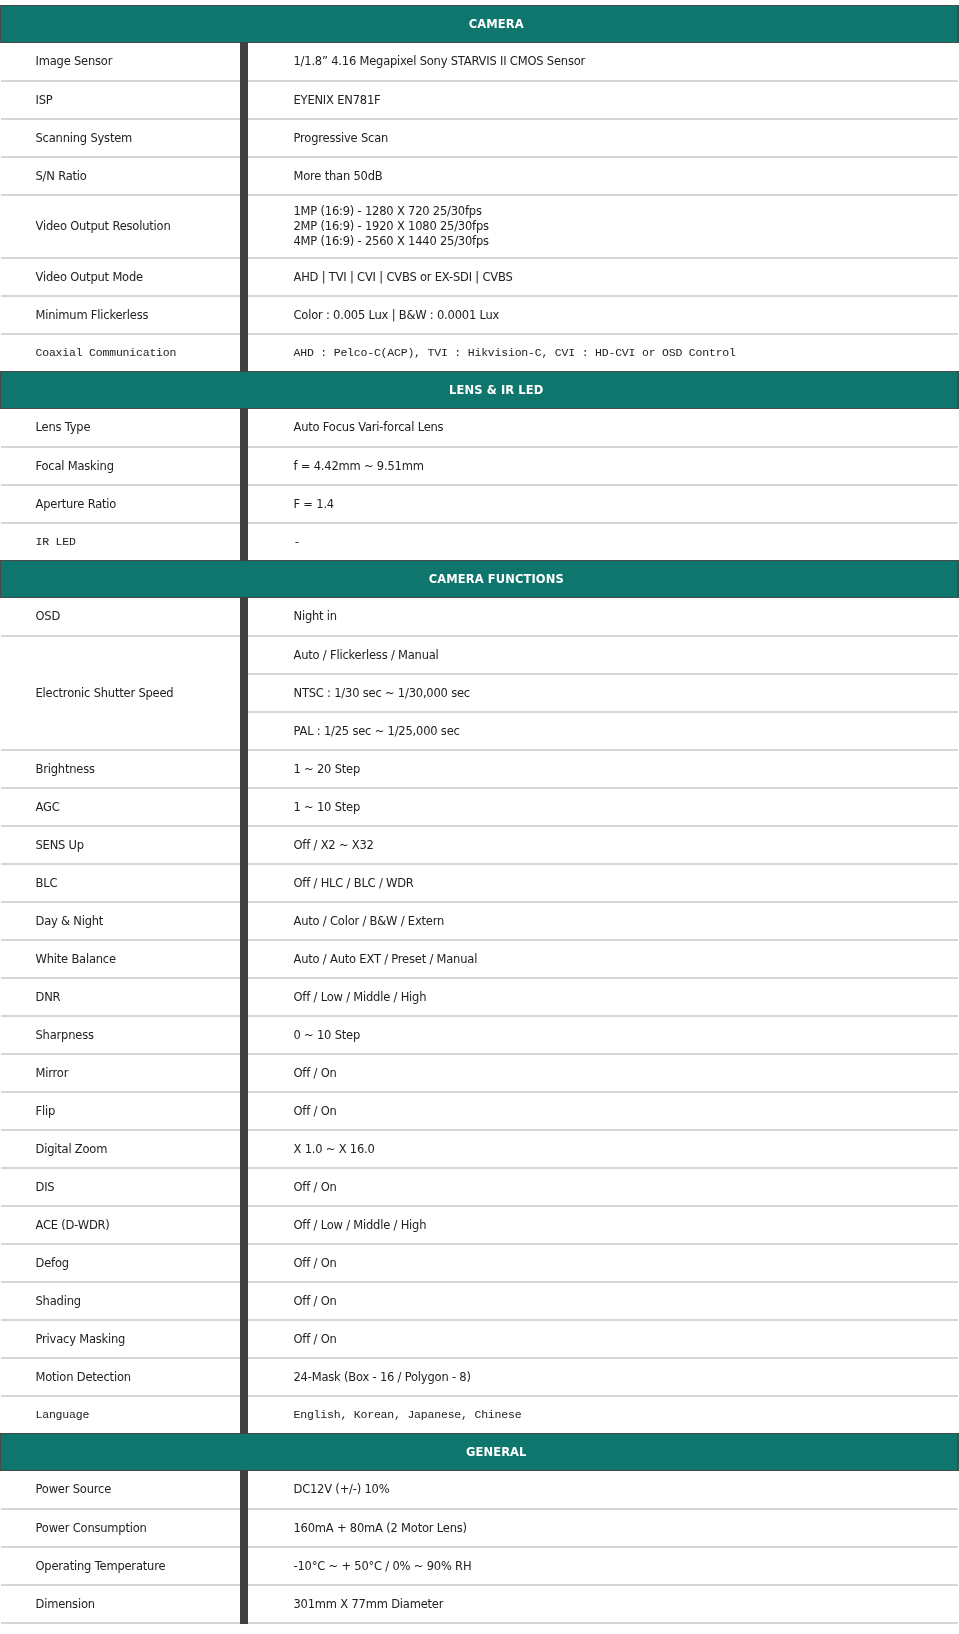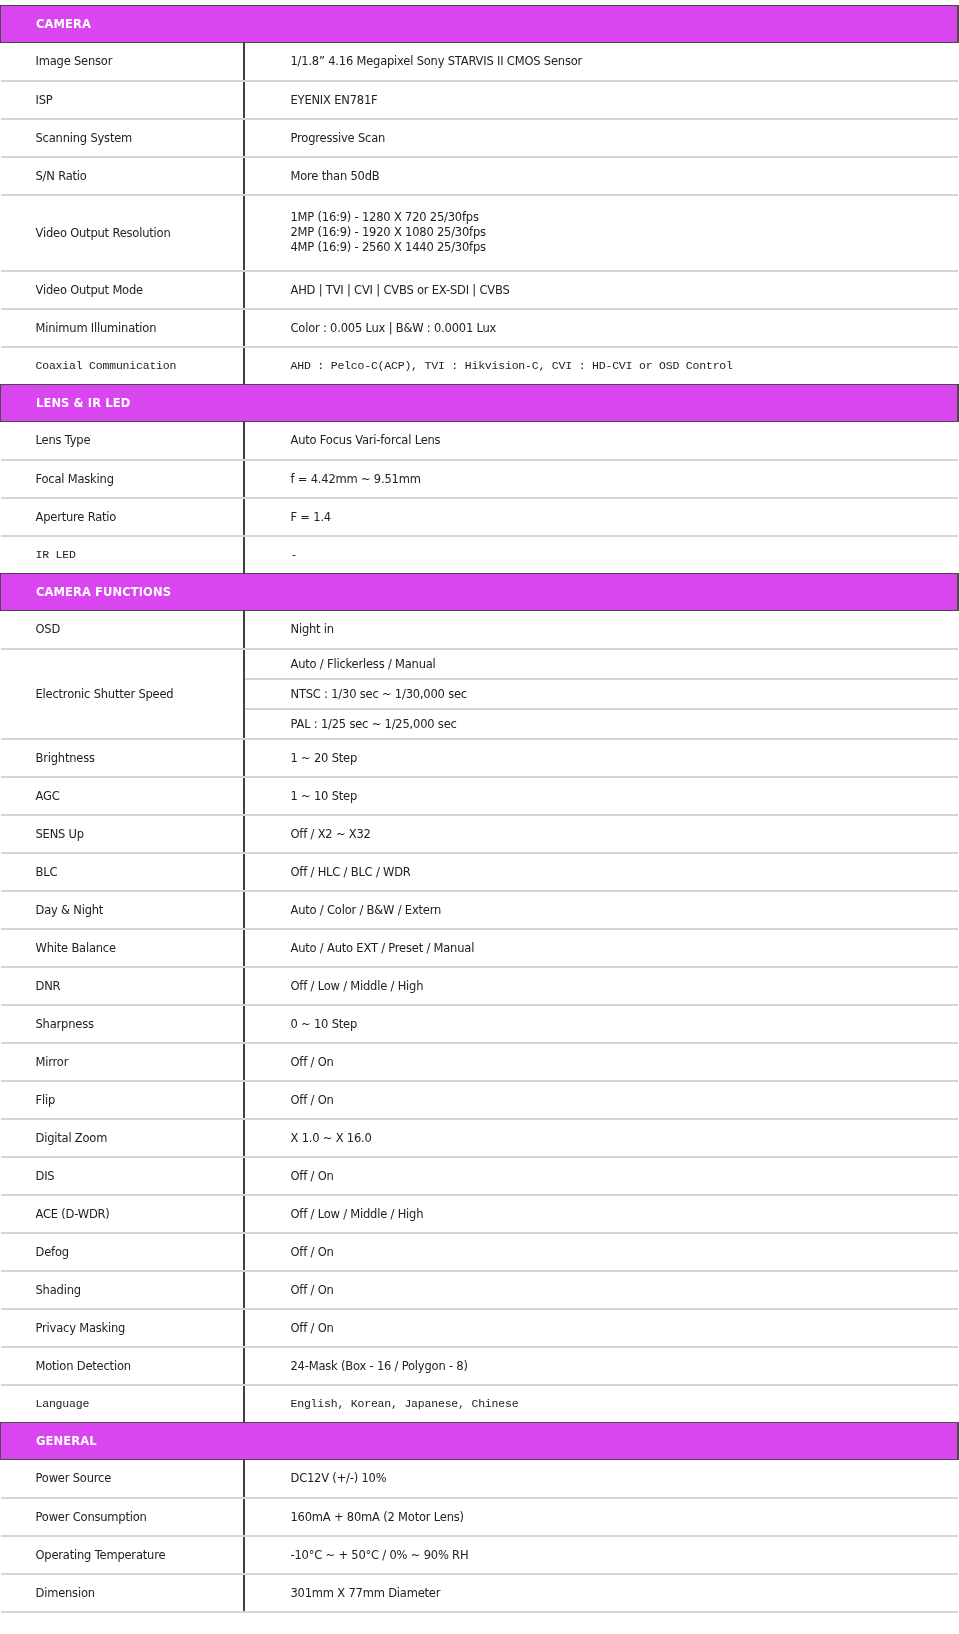--- a/index.html
+++ b/index.html
@@ -18,53 +18,54 @@
       position: absolute;
       left: 0;
       top: 5px;
       width: 957px;
       border-collapse: collapse;
       table-layout: fixed;
     }
     .spec-table col.c1 { width: 243px; }
     .spec-table col.c2 { width: 714px; }
     .section-row td {
-      background: #d946ef;
+      background: #0f766e;
       color: #ffffff;
       font-weight: bold;
       font-size: 11.5px;
       height: 37px;
       padding: 0 0 0 35px;
       border-top: 1px solid #4a4a4a;
       border-bottom: 1px solid #4a4a4a;
       border-left: 1px solid #4a4a4a;
       border-right: 2px solid #4a4a4a;
       letter-spacing: 0.1px;
       box-sizing: border-box;
+      text-align: center;
     }
     .spec-row td {
       height: 38px;
       font-size: 11.5px;
       vertical-align: middle;
       border-bottom: 2px solid #d6d6d6;
       box-sizing: border-box;
       letter-spacing: -0.2px;
     }
     .spec-row td.label {
       padding-left: 35px;
-      border-right: 2px solid #404040;
+      border-right: 8px solid #404040;
     }
     .spec-row td.value {
       padding-left: 46px;
     }
-    .spec-row.multi td { height: 76px; }
+    .spec-row.multi td { height: 63px; }
     .spec-row.multi td.value { line-height: 15px; }
     .value-line { display: block; }
     .sub-row td.value {
-      height: 30px;
+      height: 38px;
     }
     .nb td { border-bottom: none; font-family: Liberation Mono, monospace; }
   </style>
 </head>
 <body>
 
 <table class="spec-table">
   <colgroup>
       <col class="c1">
       <col class="c2">
@@ -96,21 +97,21 @@
         <span class="value-line">1MP (16:9) - 1280 X 720 25/30fps</span>
         <span class="value-line">2MP (16:9) - 1920 X 1080 25/30fps</span>
         <span class="value-line">4MP (16:9) - 2560 X 1440 25/30fps</span>
       </td>
     </tr>
     <tr class="spec-row">
       <td class="label">Video Output Mode</td>
       <td class="value">AHD | TVI | CVI | CVBS or EX-SDI | CVBS</td>
     </tr>
     <tr class="spec-row">
-      <td class="label">Minimum Illumination</td>
+      <td class="label">Minimum Flickerless</td>
       <td class="value">Color : 0.005 Lux | B&amp;W : 0.0001 Lux</td>
     </tr>
     <tr class="spec-row nb">
       <td class="label">Coaxial Communication</td>
       <td class="value">AHD : Pelco-C(ACP), TVI : Hikvision-C, CVI : HD-CVI or OSD Control</td>
     </tr>
 
     <tr class="section-row">
       <td colspan="2">LENS &amp; IR LED</td>
     </tr>

